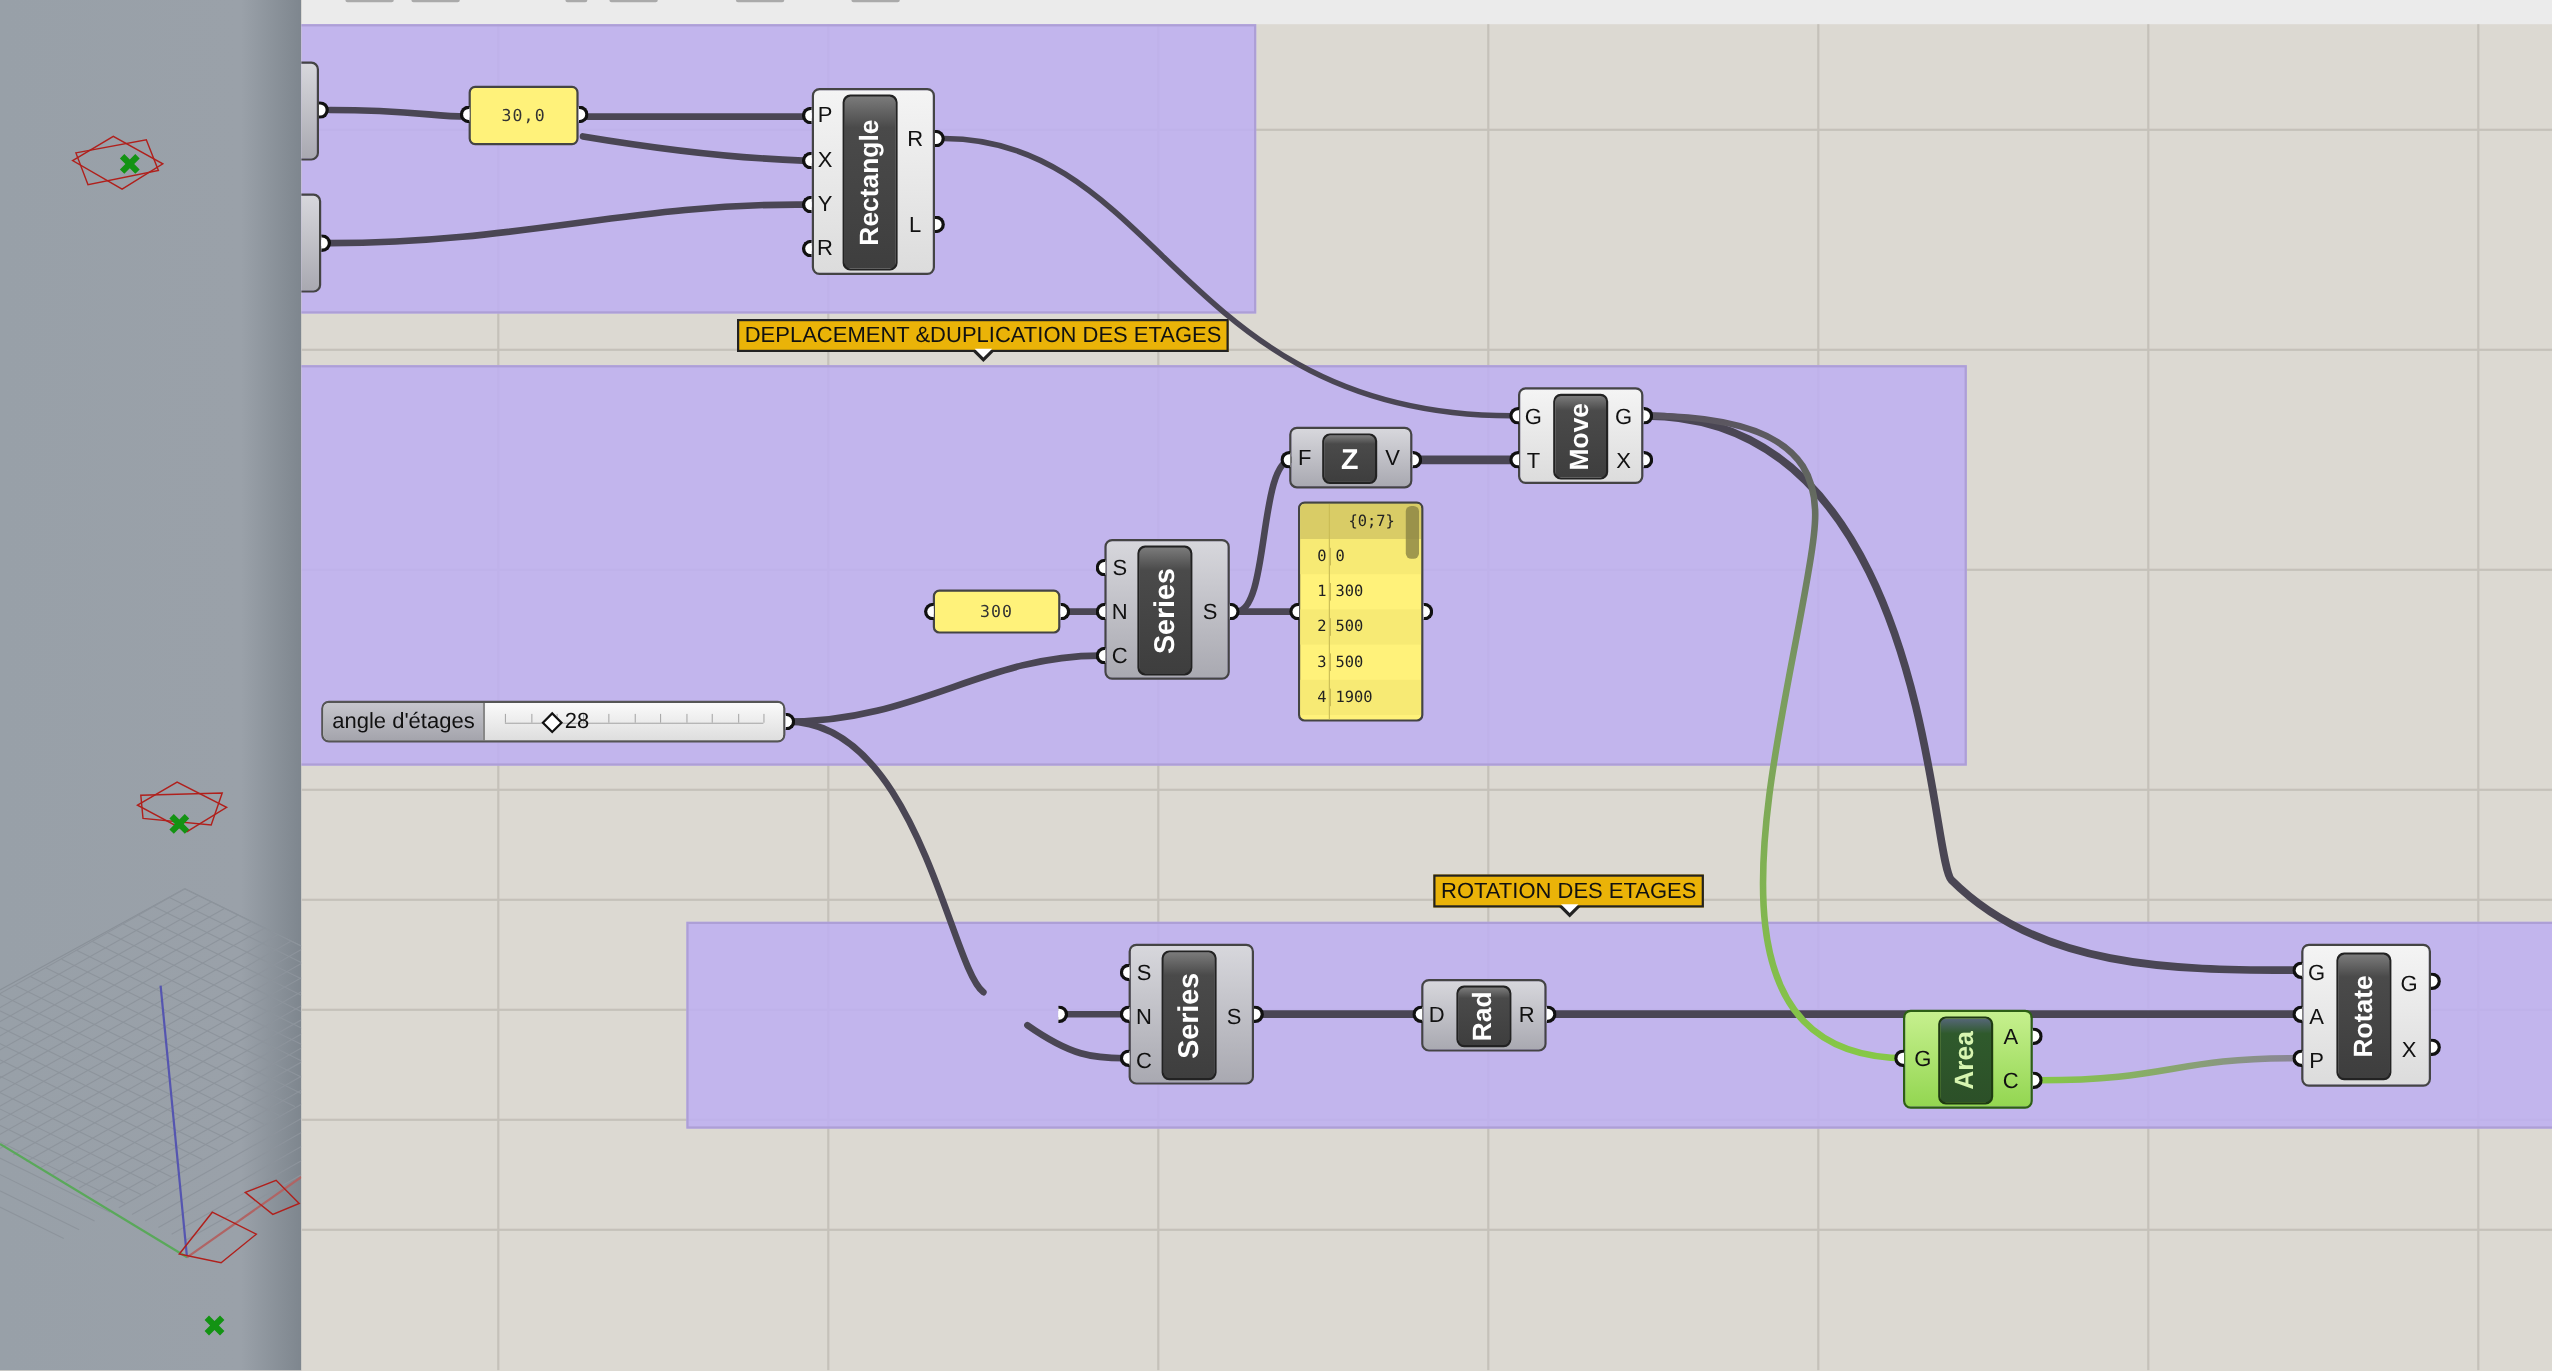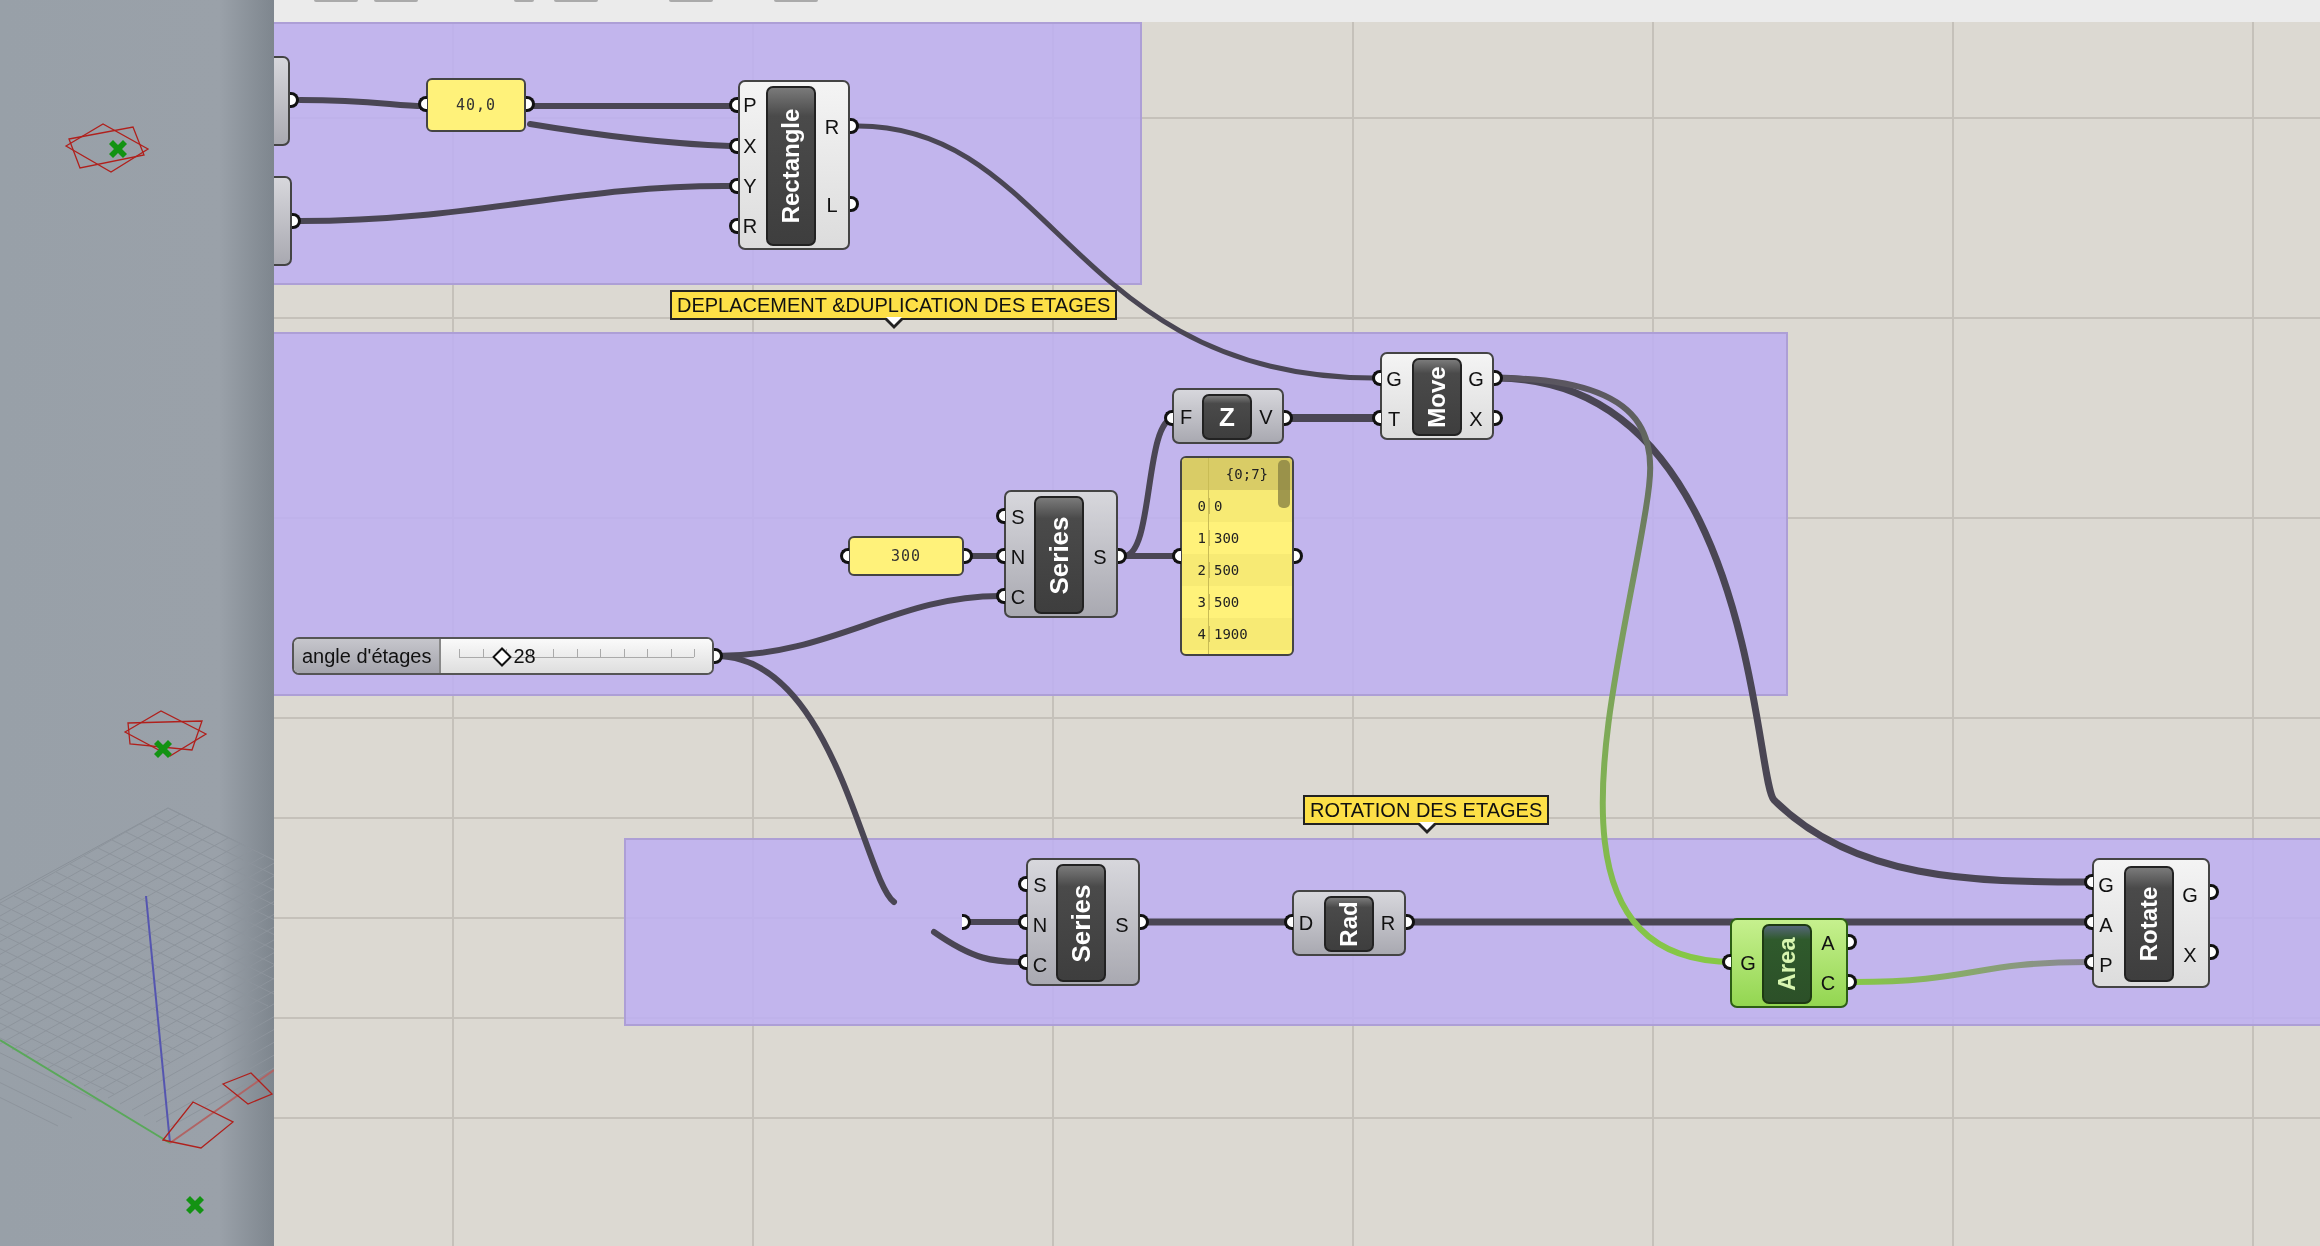--- a/index.html
+++ b/index.html
@@ -5,21 +5,21 @@
   html,body{margin:0;padding:0;}
   body{width:2320px;height:1246px;position:relative;overflow:hidden;background:#dcd9d2;font-family:"Liberation Sans",sans-serif;}
   #viewport{position:absolute;left:0;top:0;width:274px;height:1246px;background:linear-gradient(90deg,#98a0a8 0%,#9aa1a9 80%,#7e868e 100%);overflow:hidden;}
   #viewport svg{position:absolute;left:0;top:0;}
   #canvas{position:absolute;left:274px;top:0;width:2046px;height:1246px;background:#dcd9d2;overflow:hidden;}
   #toolbar{position:absolute;left:0;top:0;width:100%;height:22px;background:#ebebeb;}
   .tbbtn{position:absolute;top:0;height:2px;width:44px;background:#aaa;border-radius:0 0 3px 3px;}
   .grid-v{position:absolute;top:22px;bottom:0;width:2px;background:#c5c1ba;}
   .grid-h{position:absolute;left:0;right:0;height:2px;background:#c5c1ba;}
   .group{position:absolute;background:rgba(190,175,240,0.88);border:2px solid #ad9fd6;box-sizing:border-box;}
-  .glabel{position:absolute;background:#fde047;border:2px solid #222;font-size:20px;padding:2px 5px;line-height:22px;white-space:nowrap;color:#111;}
+  .glabel{position:absolute;background:#eab308;border:2px solid #222;font-size:20px;padding:2px 5px;line-height:22px;white-space:nowrap;color:#111;}
   .glabel .tip{position:absolute;bottom:-11px;width:0;height:0;border-left:10px solid transparent;border-right:10px solid transparent;border-top:10px solid #222;}
   .glabel .tip:after{content:"";position:absolute;left:-8px;top:-12px;border-left:8px solid transparent;border-right:8px solid transparent;border-top:8px solid #fff;}
   #wires{position:absolute;left:0;top:0;width:2046px;height:1246px;pointer-events:none;}
   .comp{position:absolute;border:2px solid #444;border-radius:7px;background:linear-gradient(#f4f4f4,#dcdcdc);box-sizing:border-box;}
   .comp.grey{background:linear-gradient(#d7d7dc,#a9a9b1);}
   .comp.green{background:linear-gradient(#c6f08e,#93d651);border-color:#2d5f14;}
   .nick{position:absolute;background:linear-gradient(#7a7a7a 0,#4a4a4a 18%,#3e3e3e);border:2px solid #222;border-radius:7px;box-sizing:border-box;color:#fff;font-weight:bold;display:flex;align-items:center;justify-content:center;}
   .green .nick{background:linear-gradient(#567 0,#2f5a2c 18%,#2c5028);border-color:#1e3a12;color:#d7f5b0;}
   .nick span{transform:rotate(-90deg);white-space:nowrap;}
   .nick.h span{transform:none;}
@@ -210,21 +210,21 @@
       </defs>
     </g>
   </svg>
 
   <div class="comp grey" style="left:-12px;top:56px;width:28px;height:90px"></div>
   <div class="grip out" style="left:16px;top:92px"></div>
   <div class="comp grey" style="left:-12px;top:176px;width:30px;height:90px"></div>
   <div class="grip out" style="left:18px;top:213px"></div>
 
   <div class="panel" style="left:152px;top:78px;width:100px;height:54px">
-    <span>40,0</span>
+    <span>30,0</span>
   </div>
   <div class="grip in" style="left:144px;top:96px"></div>
   <div class="grip out" style="left:252px;top:96px"></div>
 
   <div class="comp" style="left:464px;top:80px;width:112px;height:170px">
     <div class="port" style="left:0;top:12px">P</div>
     <div class="port" style="left:0;top:53px">X</div>
     <div class="port" style="left:0;top:93px">Y</div>
     <div class="port" style="left:0;top:133px">R</div>
     <div class="nick" style="left:26px;top:4px;width:50px;height:160px;font-size:24px">

